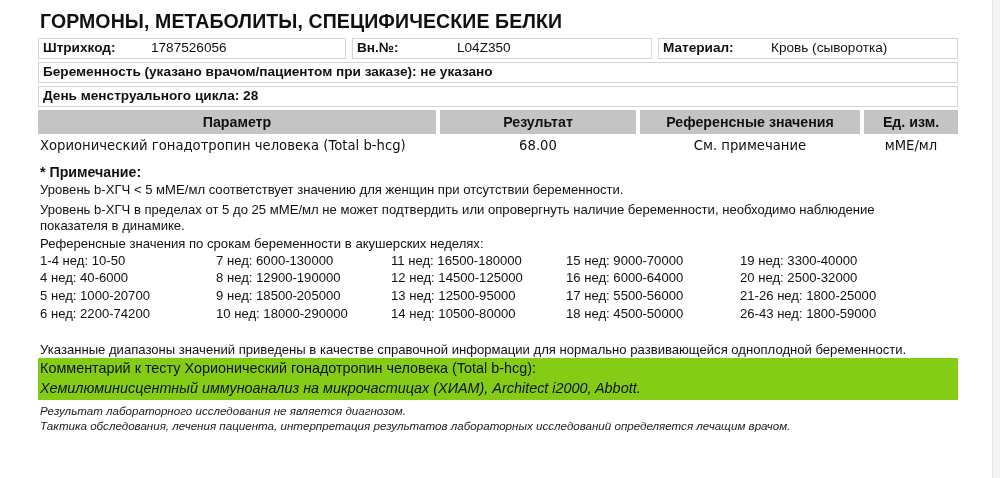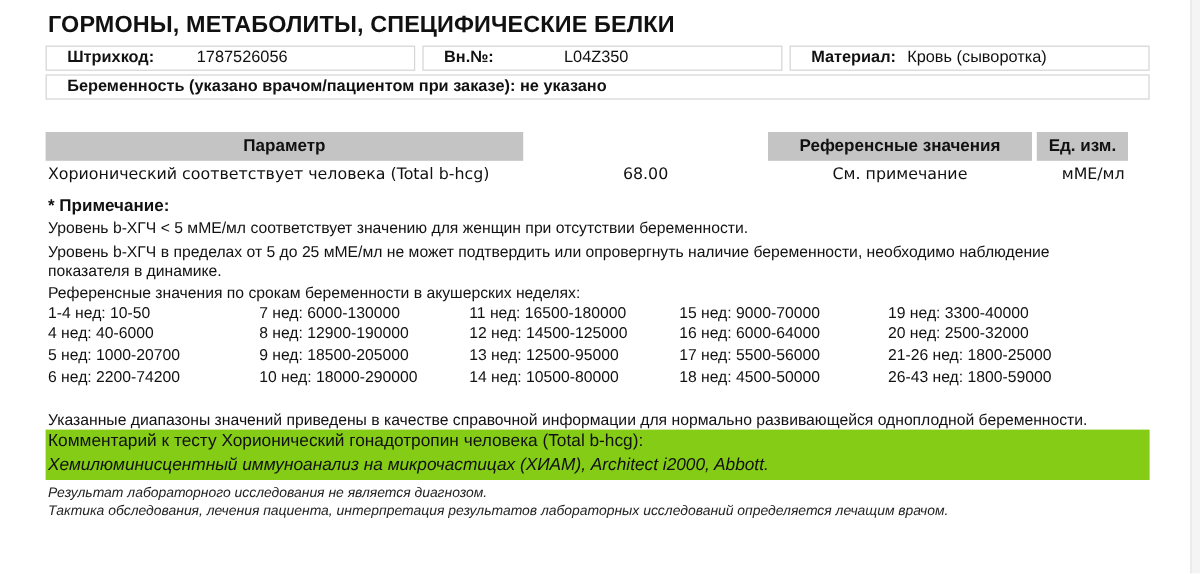--- a/index.html
+++ b/index.html
@@ -11,21 +11,21 @@
     .right-edge {
       position: absolute; top: 0; right: 0; width: 8px; height: 478px;
       background: #f4f4f4; border-left: 1px solid #e4e4e4;
     }
     .title {
       position: absolute; left: 40px; top: 10px;
       font-size: 19.5px; font-weight: bold; letter-spacing: 0.1px; color: #111;
     }
     .box {
       position: absolute; height: 21px; border: 1.5px solid #d4d4d4;
-      background: #fff; font-size: 13.6px; line-height: 18px; padding-left: 17px;
+      background: #fff; font-size: 13.6px; line-height: 18px; padding-left: 4px;
       white-space: nowrap; overflow: hidden;
     }
     .box .lbl { font-weight: bold; display: inline-block; }
     .box .val { display: inline-block; }
     .thead {
       position: absolute; top: 110px; height: 24px; background: #c4c4c4;
       font-weight: bold; font-size: 14.2px; line-height: 24px; text-align: center;
       color: #111;
     }
     .tcell {
@@ -60,34 +60,38 @@
 
   <div class="title">ГОРМОНЫ, МЕТАБОЛИТЫ, СПЕЦИФИЧЕСКИЕ БЕЛКИ</div>
 
   <div class="box" style="left:38px; top:38px; width:308px;">
     <span class="lbl" style="width:108px;">Штрихкод:</span><span class="val">1787526056</span>
   </div>
   <div class="box" style="left:352px; top:38px; width:300px;">
     <span class="lbl" style="width:100px;">Вн.№:</span><span class="val">L04Z350</span>
   </div>
   <div class="box" style="left:658px; top:38px; width:300px;">
-    <span class="lbl" style="width:80px;">Материал:</span><span class="val">Кровь (сыворотка)</span>
+    <span class="lbl" style="width:108px;">Материал:</span><span class="val">Кровь (сыворотка)</span>
   </div>
 
   <div class="box" style="left:38px; top:62px; width:920px;">
     <span class="lbl">Беременность (указано врачом/пациентом при заказе): не указано</span>
   </div>
 
+  <div class="box" style="left:38px; top:86px; width:920px;">
+    <span class="lbl">День менструального цикла: 28</span>
+  </div>
 
   <div class="thead" style="left:38px; width:398px;">Параметр</div>
+  <div class="thead" style="left:440px; width:196px;">Результат</div>
   <div class="thead" style="left:640px; width:220px;">Референсные значения</div>
-  <div class="thead" style="left:864px; width:76px;">Ед. изм.</div>
+  <div class="thead" style="left:864px; width:94px;">Ед. изм.</div>
 
   <div>
-    <div class="tcell" style="left:40px; width:396px;">Хорионический соответствует человека (Total b-hcg)</div>
+    <div class="tcell" style="left:40px; width:396px;">Хорионический гонадотропин человека (Total b-hcg)</div>
     <div class="tcell" style="left:440px; width:196px; text-align:center;">68.00</div>
     <div class="tcell" style="left:640px; width:220px; text-align:center;">См. примечание</div>
     <div class="tcell" style="left:864px; width:94px; text-align:center;">мМЕ/мл</div>
   </div>
 
   <div class="note-title">* Примечание:</div>
   <div class="note-line" style="top:182px;">Уровень b-ХГЧ &lt; 5 мМЕ/мл соответствует значению для женщин при отсутствии беременности.</div>
   <div class="note-line" style="top:202px;">Уровень b-ХГЧ в пределах от 5 до 25 мМЕ/мл не может подтвердить или опровергнуть наличие беременности, необходимо наблюдение</div>
   <div class="note-line" style="top:218px;">показателя в динамике.</div>
   <div class="note-line" style="top:236px;">Референсные значения по срокам беременности в акушерских неделях:</div>

